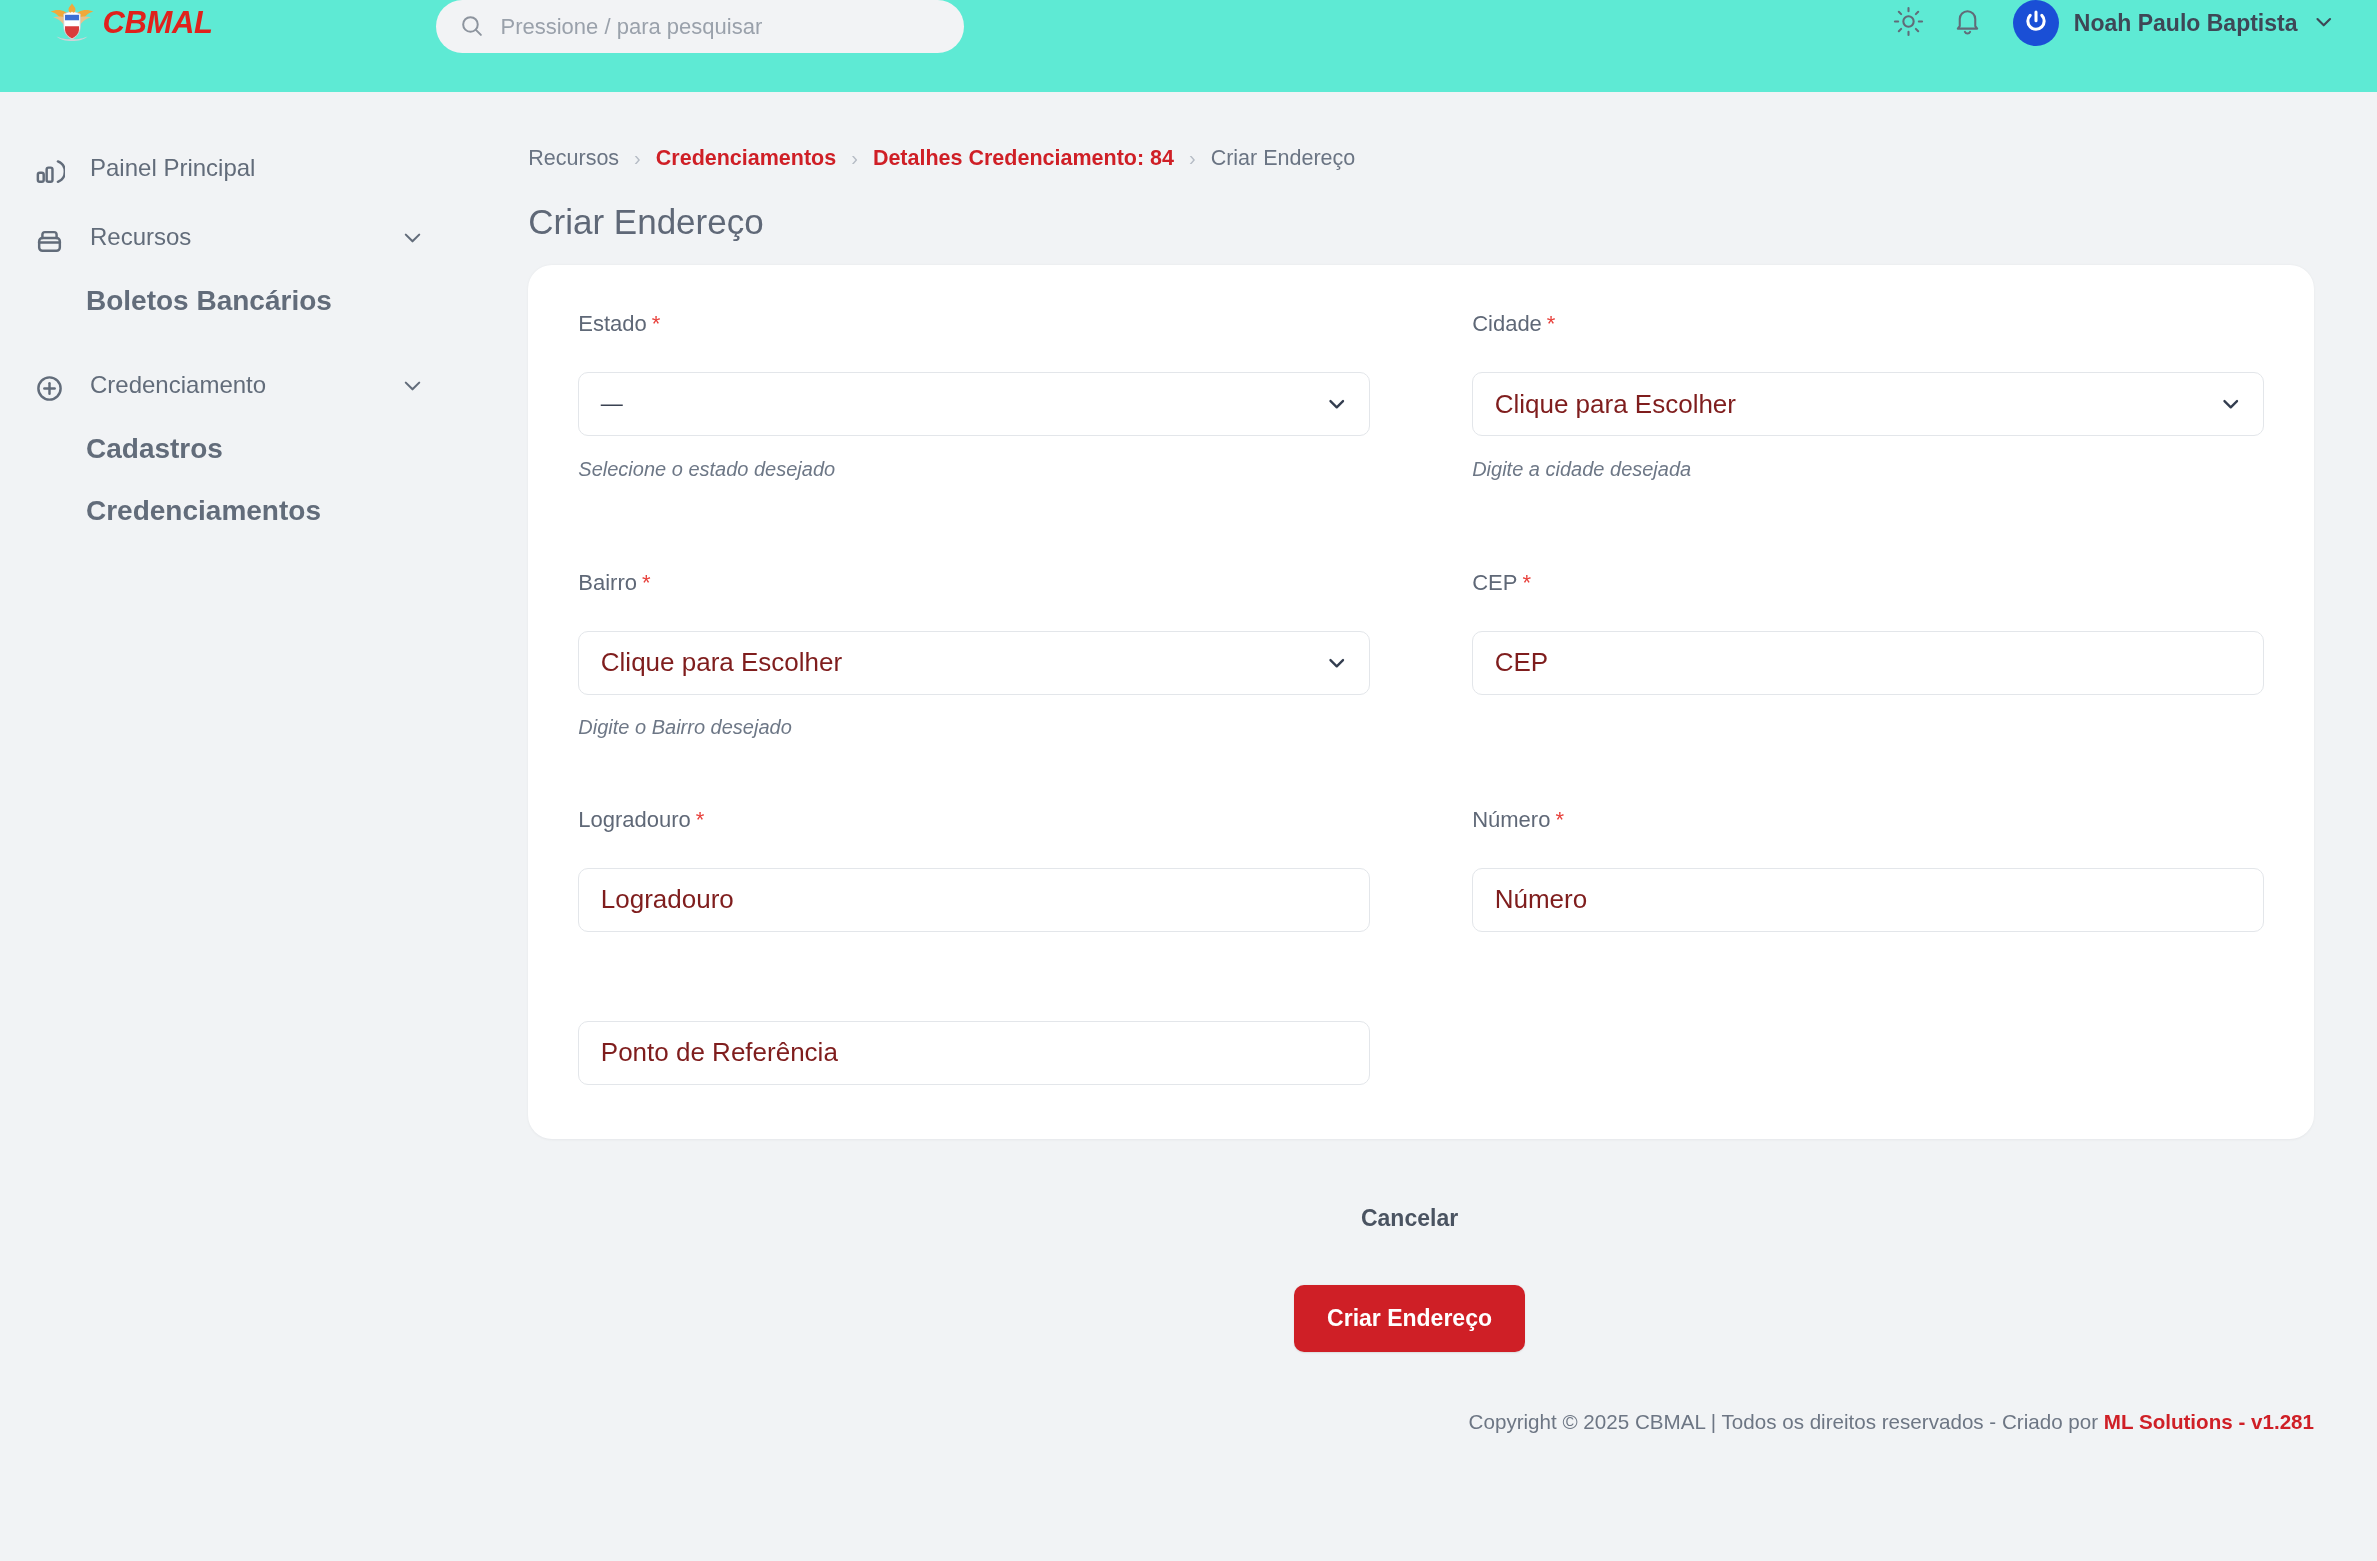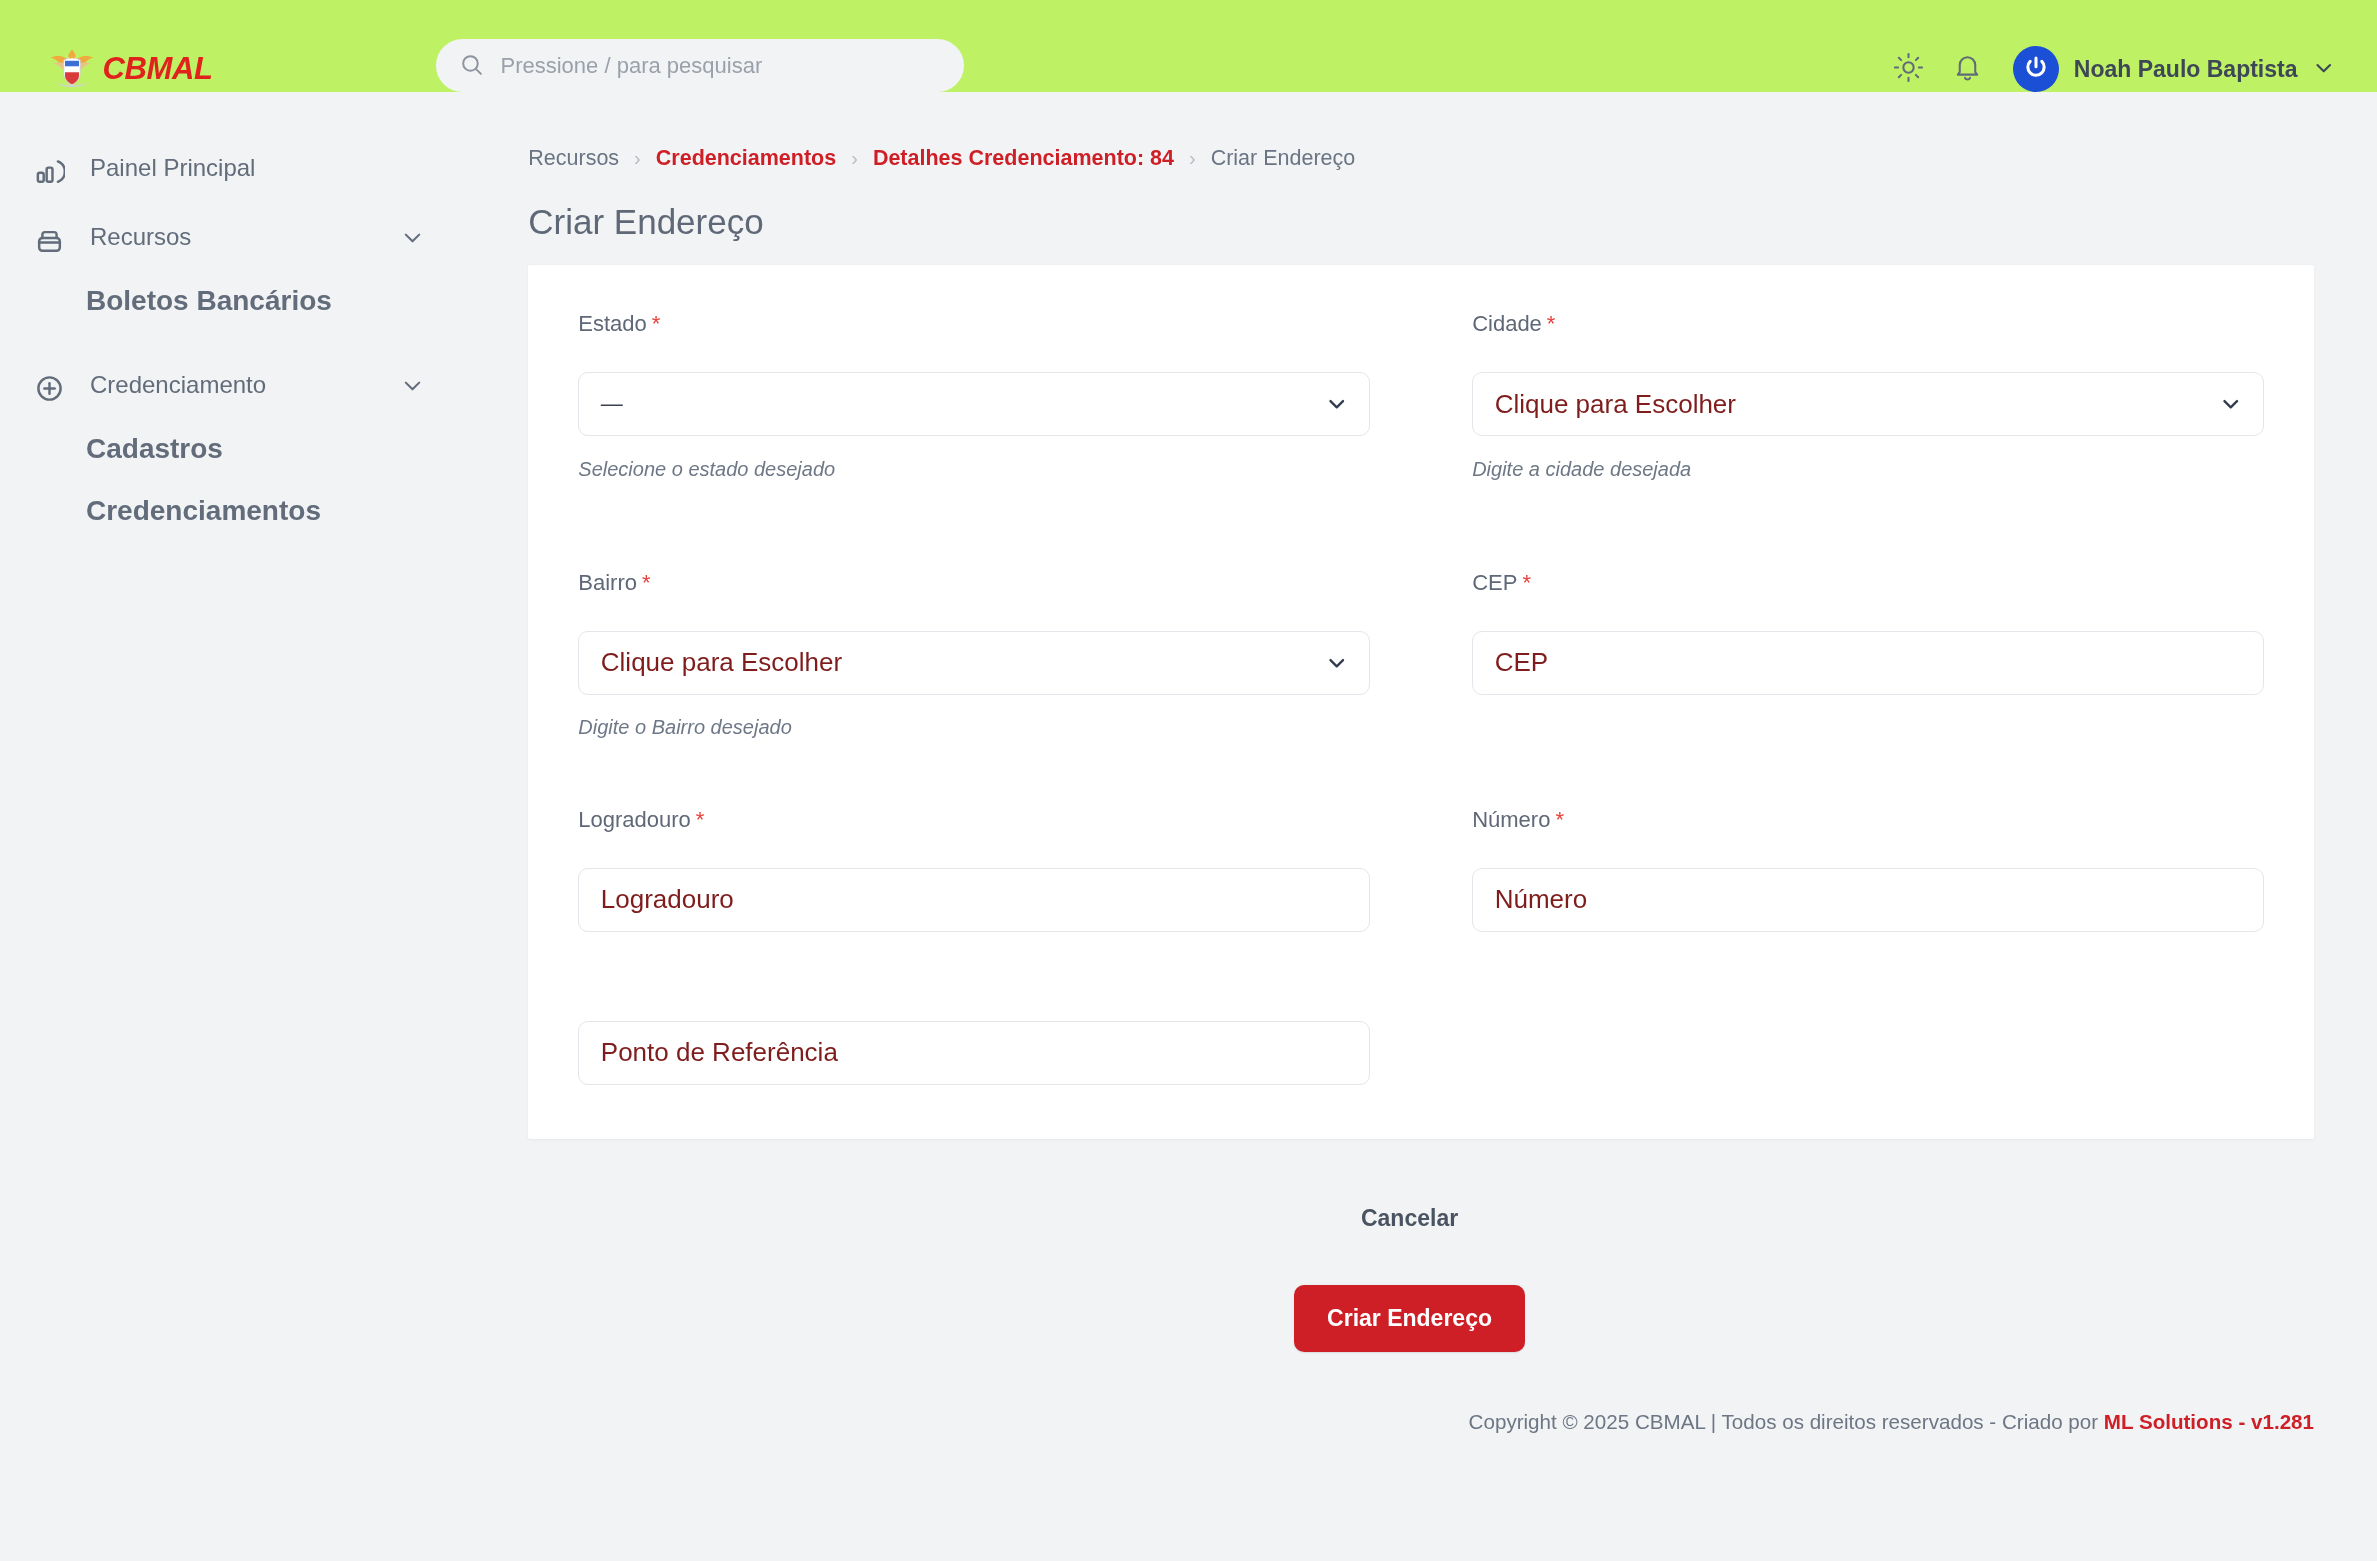--- a/index.html
+++ b/index.html
@@ -8,22 +8,22 @@
     width: 2377px; height: 1562px;
     background: #f1f3f5;
     font-family: "Liberation Sans", sans-serif;
     -webkit-font-smoothing: antialiased;
   }
   .app { width: 2377px; height: 1562px; display: flex; flex-direction: column; }
 
   
   .header {
     height: 92px; min-height: 92px;
-    background: #bef264;
-    display: flex; align-items: flex-end;
+    background: #5eead4;
+    display: flex; align-items: flex-start;
     padding: 0 43px 0 48px;
     position: relative; z-index: 5;
   }
   .brand { display: flex; align-items: center; gap: 6.6px; width: 388px; }
   .brand-emblem { width: 48px; height: 46px; position: relative; flex: 0 0 auto; }
   .brand-text {
     font-size: 31px; font-weight: bold; font-style: italic;
     color: #e0211c; letter-spacing: -0.4px;
   }
   .search-wrap { flex: 0 0 auto; width: 528px; }
@@ -65,21 +65,21 @@
   
   .main { flex: 1 1 auto; min-width: 0; padding: 0 63px 0 8.3px; display: flex; flex-direction: column; }
   .breadcrumb { display: flex; align-items: center; gap: 15px; padding: 54px 0 0 10px; flex-wrap: wrap; }
   .bc-item { font-size: 21.5px; color: #6a7483; white-space: nowrap; }
   .bc-item.active { color: #cf1f26; font-weight: bold; cursor: pointer; }
   .bc-item.plain { cursor: pointer; }
   .bc-sep { font-size: 20px; color: #b6bcc5; }
   .page-title { font-size: 35px; color: #5f6877; padding: 31px 0 23px 10px; font-weight: normal; }
 
   .card {
-    background: #ffffff; border-radius: 2px; margin: 0 0 0 10px;
+    background: #ffffff; border-radius: 24px; margin: 0 0 0 10px;
     box-shadow: 0 0.8px 2.5px rgba(16,24,40,.05);
     padding: 46px 50px 51px 50px;
   }
   .grid { display: grid; grid-template-columns: 1fr 1fr; column-gap: 102px; }
   .field { margin-bottom: 3.3px; }
   .f-label { font-size: 22px; color: #5f6877; margin-bottom: 35px; display: block; }
   .req { color: #e8413c; margin-left: 5px; }
   .control {
     height: 64px; border: 0.8px solid #e3e6ea; border-radius: 10px;
     background: #fff; display: flex; align-items: center;

